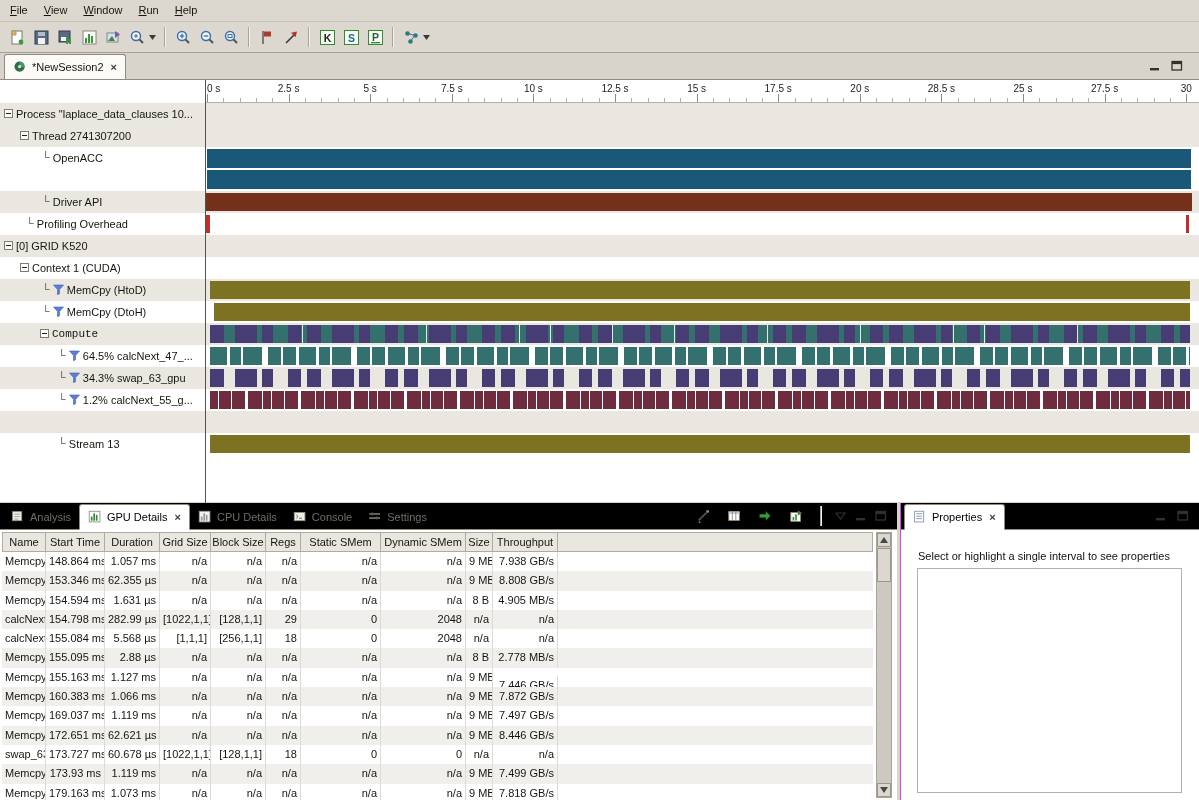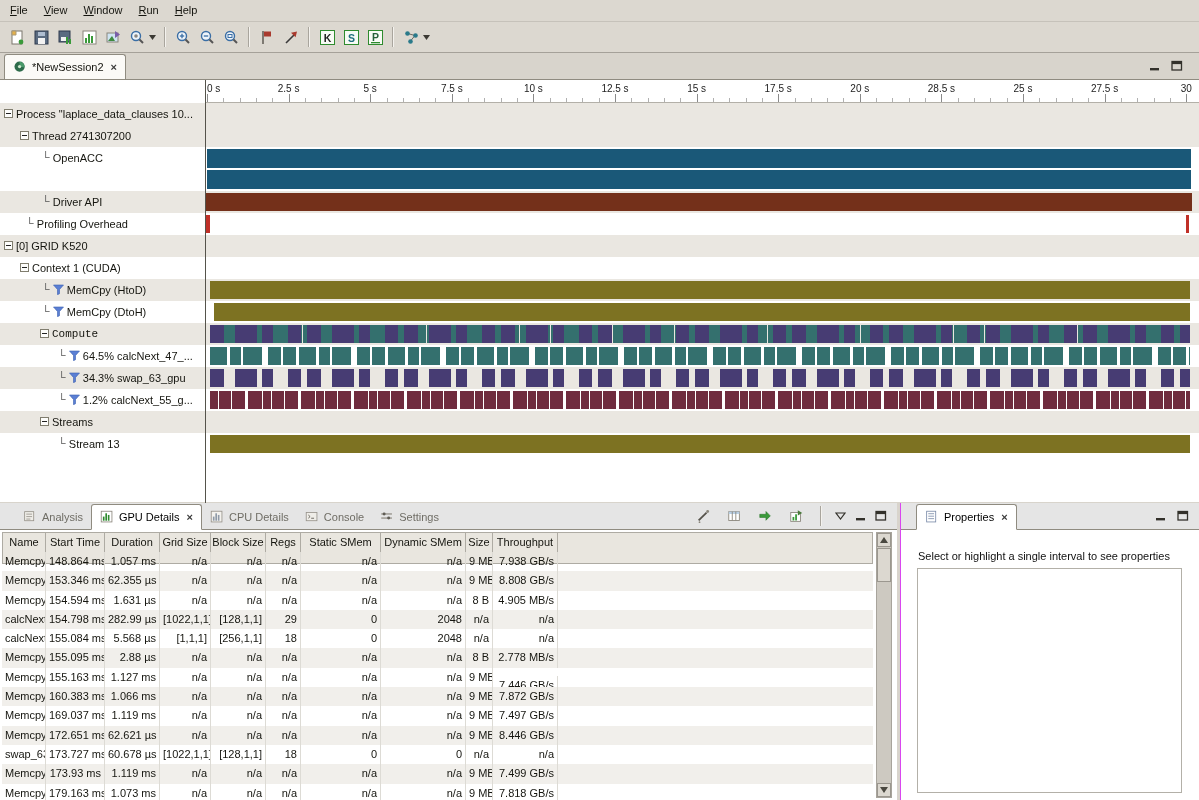--- a/index.html
+++ b/index.html
@@ -41,28 +41,28 @@
   .bar{position:absolute;}
   .pat-a{background-image:repeating-linear-gradient(90deg,currentColor 0 17px,transparent 17px 20px,currentColor 20px 31px,transparent 31px 33px,currentColor 33px 52px,transparent 52px 58px,currentColor 58px 71px,transparent 71px 73px,currentColor 73px 86px,transparent 86px 89px);}
   .pat-b{background-image:repeating-linear-gradient(90deg,currentColor 0 14px,transparent 14px 25px,currentColor 25px 47px,transparent 47px 52px,currentColor 52px 63px,transparent 63px 78px,currentColor 78px 91px,transparent 91px 97px);}
   .pat-c{background-image:repeating-linear-gradient(90deg,currentColor 0 8px,transparent 8px 9px,currentColor 9px 21px,transparent 21px 22px,currentColor 22px 35px,transparent 35px 38px,currentColor 38px 52px,transparent 52px 53px);}
   .pat-compute{background-image:
     repeating-linear-gradient(90deg,var(--c2) 0 14px,transparent 14px 25px,var(--c2) 25px 47px,transparent 47px 52px,var(--c2) 52px 63px,transparent 63px 78px,var(--c2) 78px 91px,transparent 91px 97px),
     repeating-linear-gradient(90deg,currentColor 0 30px,transparent 30px 31px);}
   
   .bl-panel{position:absolute;left:0;top:503px;width:897px;height:297px;}
   .br-panel{position:absolute;left:900px;top:503px;width:299px;height:297px;border-left:1px solid #d946ef;}
-  .tabstrip{position:absolute;left:0;top:0;right:0;height:27px;background:#e5e5e5;border-bottom:1px solid #8f8b80;display:flex;align-items:flex-end;padding-left:15px;}
+  .tabstrip{position:absolute;left:0;top:0;right:0;height:27px;background:#000000;border-bottom:1px solid #8f8b80;display:flex;align-items:flex-end;padding-left:3px;}
   .ptab{display:flex;align-items:center;gap:5px;height:26px;padding:0 8px;color:#6f6d65;position:relative;top:1px;white-space:nowrap;}
   .ptab.active{background:#fff;border:1px solid #8f8b80;border-bottom-color:#fff;border-radius:3px 3px 0 0;color:#000;z-index:2;}
   .strip-tools{margin-left:auto;display:flex;align-items:center;gap:7px;padding-right:10px;height:26px;}
   .panel-body{position:absolute;left:0;top:27px;right:0;bottom:0;background:#fff;}
   
   .gtable{position:absolute;left:2px;top:2px;width:871px;bottom:0;overflow:hidden;}
-  .gh-row{display:flex;height:32px;}
+  .gh-row{display:flex;height:20px;}
   .gh-cell{flex:none;border-top:1px solid #aeaba3;border-right:1px solid #aeaba3;border-bottom:1px solid #aeaba3;background:#e9e6df;text-align:center;line-height:18px;overflow:hidden;white-space:nowrap;font-size:11px;}
   .gh-cell:first-child{border-left:1px solid #aeaba3;}
   .gh-fill{flex:1;}
   .g-body{position:absolute;left:0;top:20px;right:0;bottom:0;overflow:hidden;}
   .g-row{display:flex;height:19.3px;}
   .g-row:nth-child(even){background:#f1efeb;}
   .g-cell{flex:none;border-right:1px solid #dddbd5;padding:0 3px;line-height:19px;text-align:right;overflow:hidden;white-space:nowrap;}
   .g-cell.left{text-align:left;}
   .vscroll{position:absolute;right:5px;top:2px;width:16px;height:266px;background:#cdc9c1;border:1px solid #a8a49c;}
   .sbtn{position:absolute;left:0;width:14px;height:14px;background:#dcd8d0;border:1px solid #9b978f;display:flex;align-items:center;justify-content:center;}
@@ -370,24 +370,20 @@
           <span class="funnel"><svg width="11" height="11" viewBox="0 0 11 11">
               <path d="M0.5 1 h10 l-4 4.5 v4.2 l-2 1 v-5.2 z" fill="#5b7fd4" stroke="#3a5fb0" stroke-width="0.6"></path>
             </svg></span>
           <span class="tl-label">1.2% calcNext_55_g...</span>
         </div>
         <div class="tl-canvas">
           <div class="bar pat-c" style="left: 0.4%; width: 98.7%; color: rgb(112, 44, 63); top: 2px; height: 18px;"></div>
         </div>
       </div>
       <div class="tl-row shade" style="top: 308px; height: 22px;">
-        <div class="tl-tree" style="padding-left: 40px;">
-          <div class="toggle-box"></div>
-          <span class="tl-label">Streams</span>
-        </div>
         <div class="tl-canvas"></div>
       </div>
       <div class="tl-row" style="top: 330px; height: 22px;">
         <div class="tl-tree" style="padding-left: 58px;">
           <span class="elbow">└</span>
           <span class="tl-label">Stream 13</span>
         </div>
         <div class="tl-canvas">
           <div class="bar" style="left: 0.4%; width: 98.7%; color: rgb(125, 114, 34); background: rgb(125, 114, 34); top: 2px; height: 18px;"></div>
         </div>

